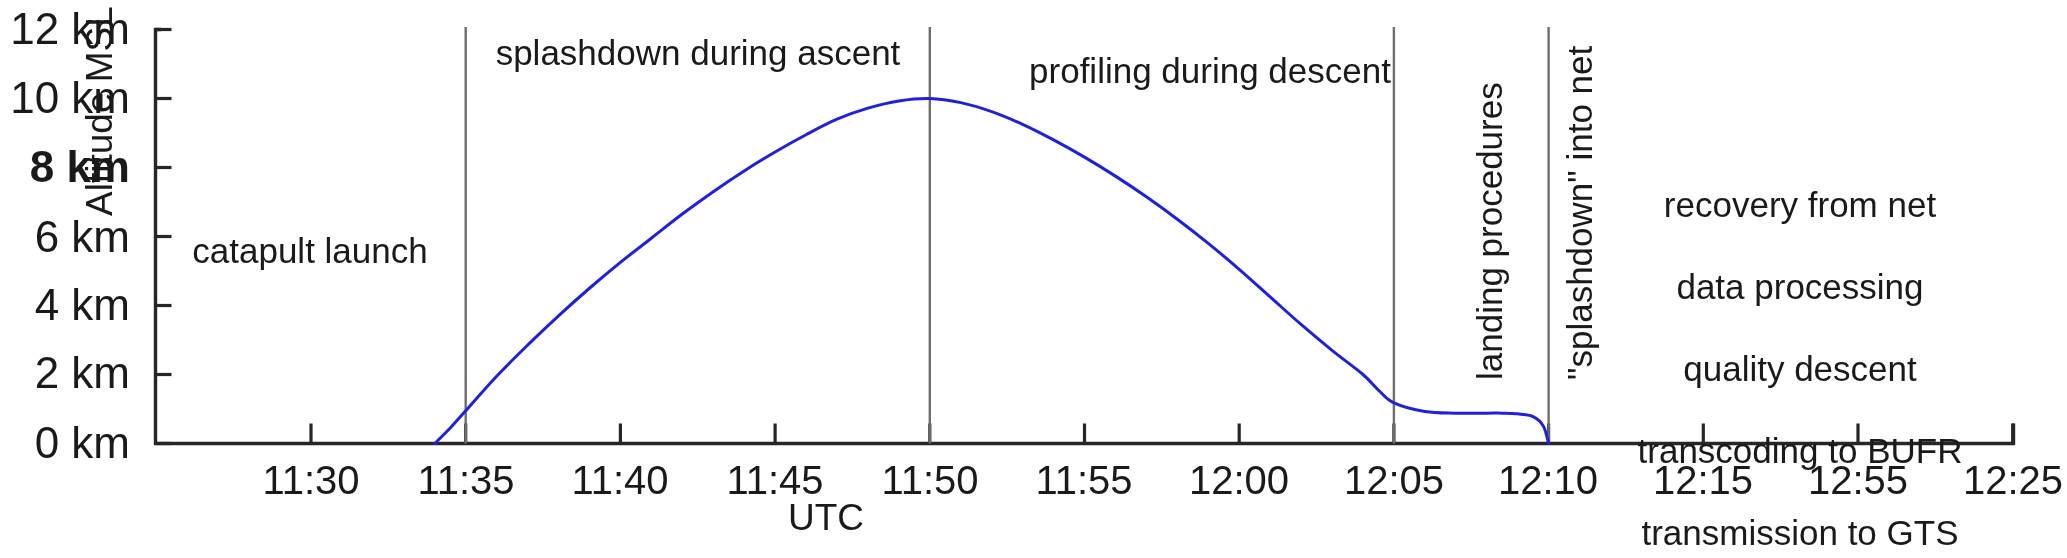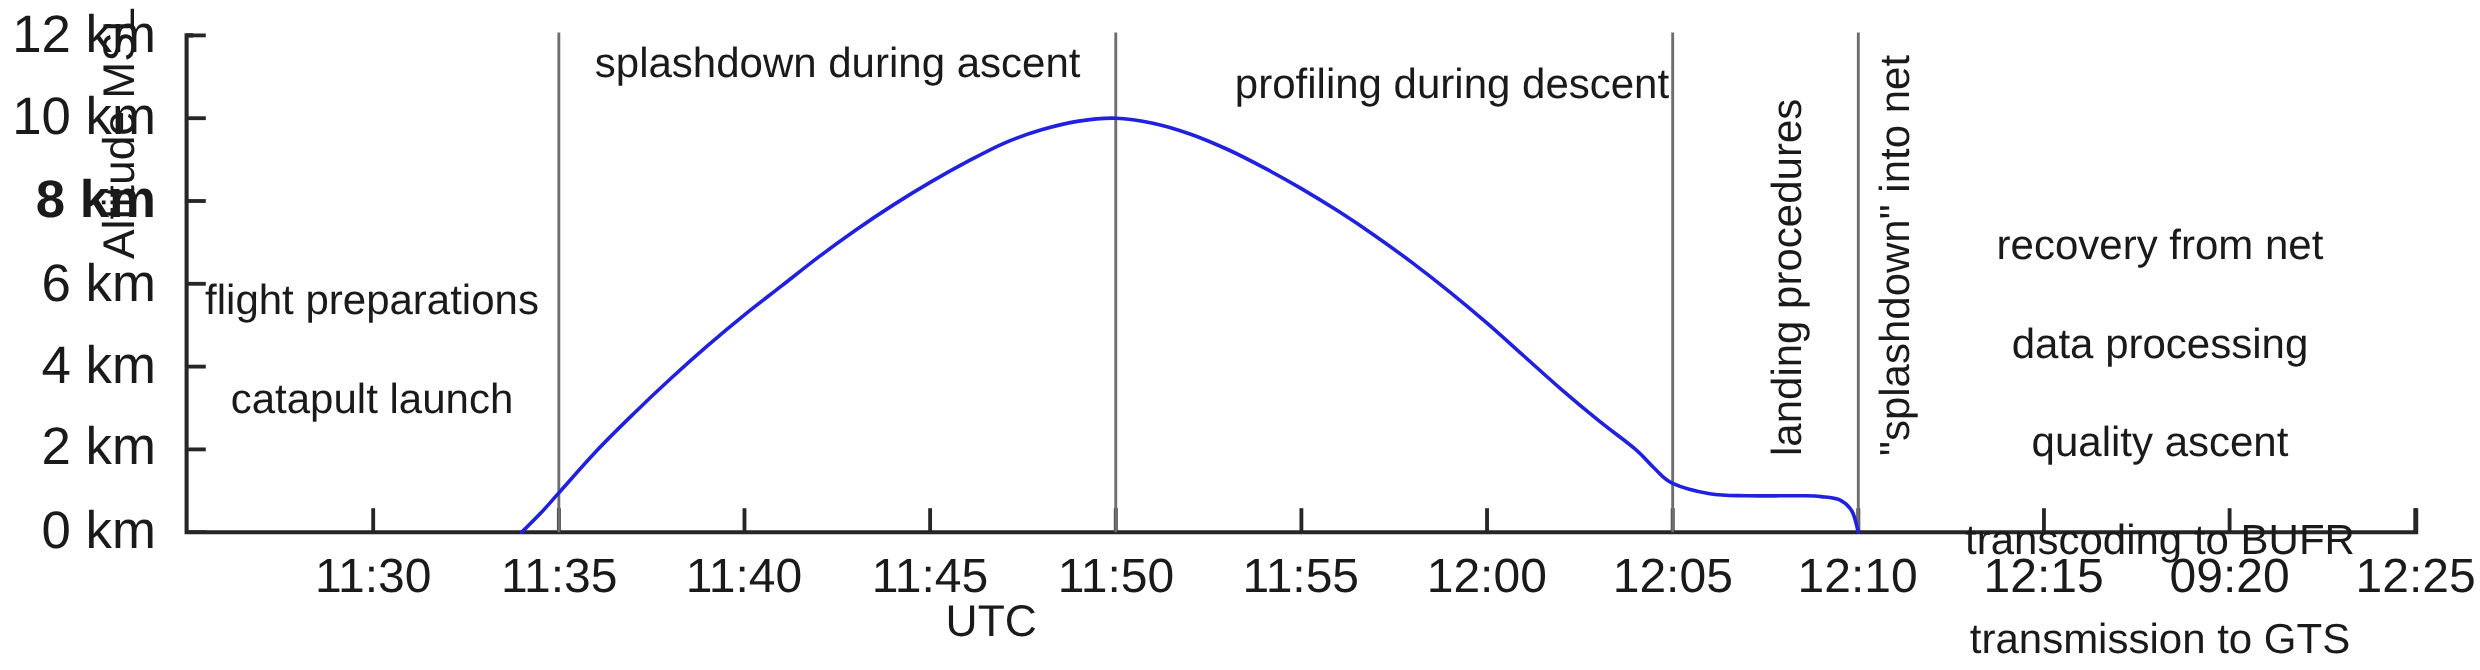--- a/index.html
+++ b/index.html
@@ -118,38 +118,37 @@
   <div class="xtick" style="left:221px;  top:462px;">11:30</div>
   <div class="xtick" style="left:376px;  top:462px;">11:35</div>
   <div class="xtick" style="left:530px;  top:462px;">11:40</div>
   <div class="xtick" style="left:685px;  top:462px;">11:45</div>
   <div class="xtick" style="left:840px;  top:462px;">11:50</div>
   <div class="xtick" style="left:994px;  top:462px;">11:55</div>
   <div class="xtick" style="left:1149px; top:462px;">12:00</div>
   <div class="xtick" style="left:1304px; top:462px;">12:05</div>
   <div class="xtick" style="left:1458px; top:462px;">12:10</div>
   <div class="xtick" style="left:1613px; top:462px;">12:15</div>
-  <div class="xtick" style="left:1768px; top:462px;">09:20</div>
+  <div class="xtick" style="left:1768px; top:462px;">12:55</div>
   <div class="xtick" style="left:1923px; top:462px;">12:25</div>
 
   <div class="annot" style="left:165px; top:189px; width:290px;">
-    <div>flight preparations</div>
     <div>catapult launch</div>
   </div>
 
   <div class="annot-top" style="left:468px; top:33px; width:460px;">splashdown during ascent</div>
 
   <div class="annot-top" style="left:980px; top:33px; width:460px;margin-top:18px;">profiling during descent</div>
 
   <div class="annot-rot" style="left:1422px; top:380px; width:360px;">
     <div>landing procedures</div>
     <div>"splashdown" into net</div>
   </div>
 
   <div class="annot" style="left:1590px; top:143px; width:420px;">
     <div>recovery from net</div>
     <div>data processing</div>
-    <div>quality ascent</div>
+    <div>quality descent</div>
     <div>transcoding to BUFR</div>
     <div>transmission to GTS</div>
   </div>
 
 </div>
 
 </body></html>

